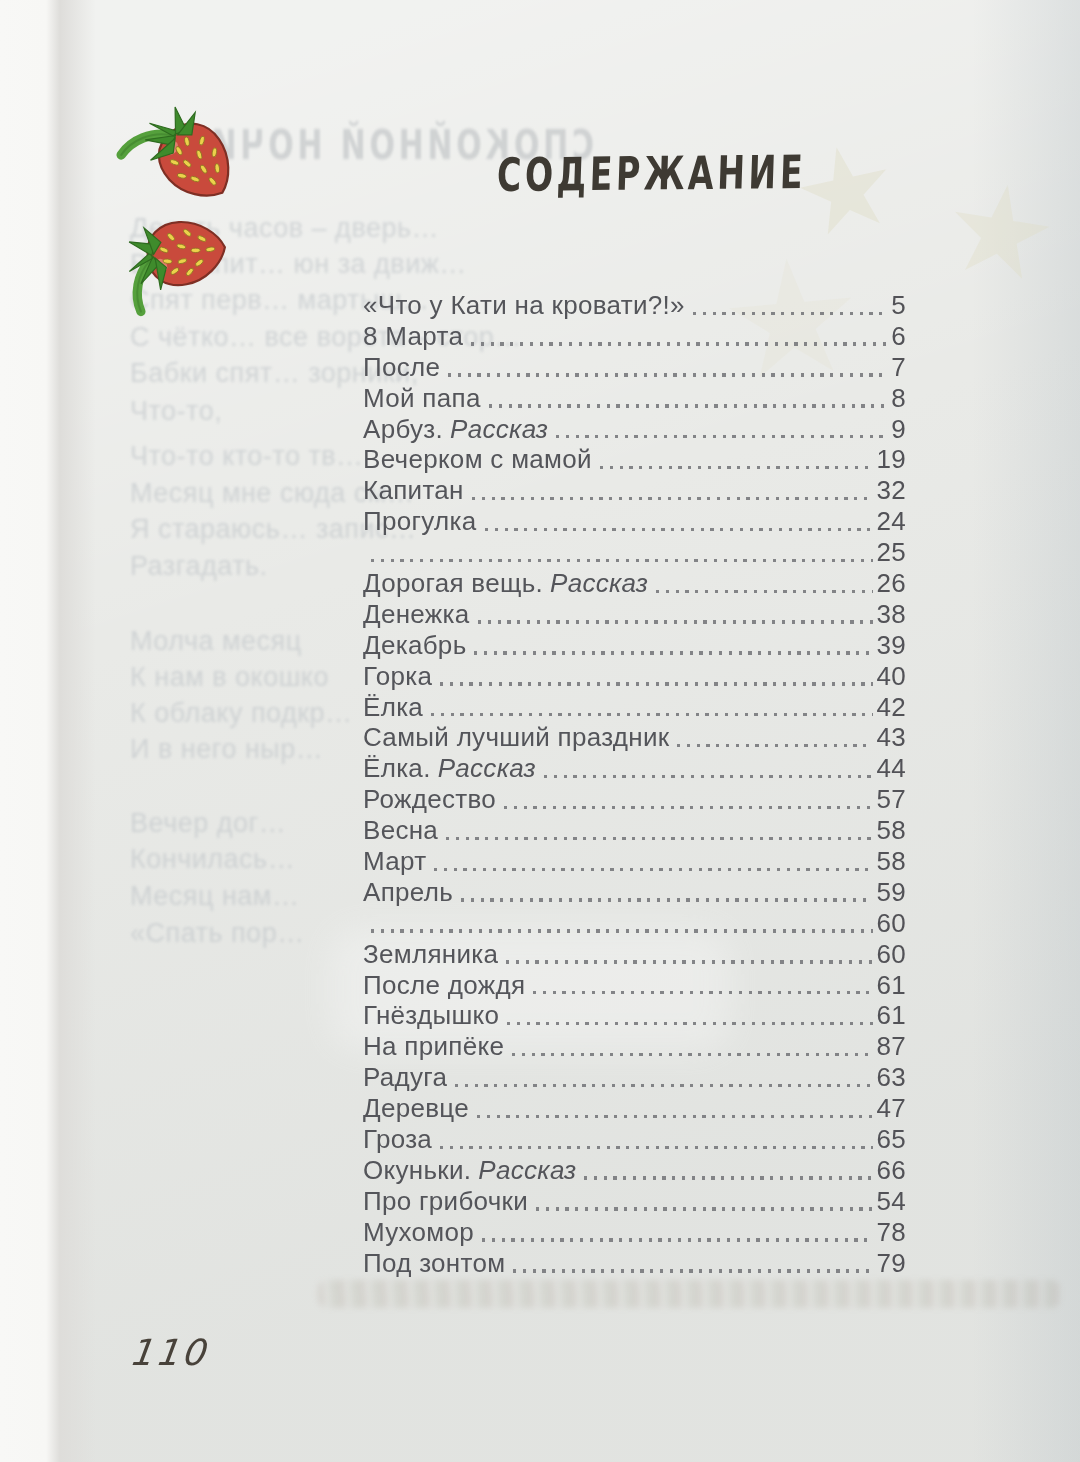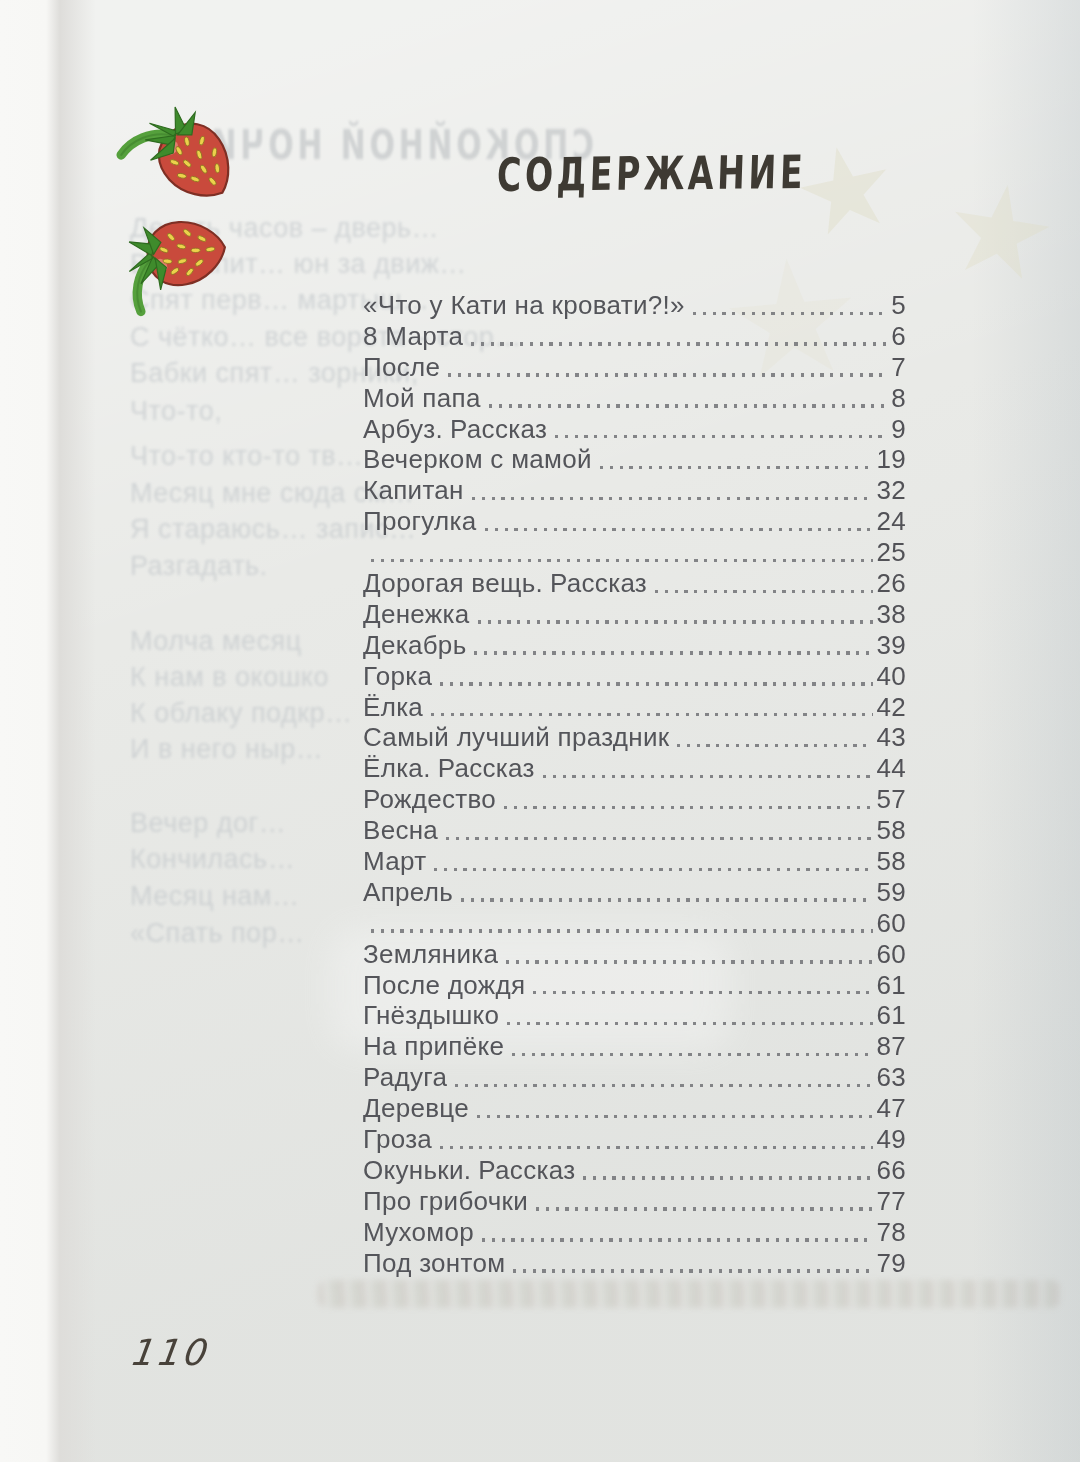--- a/index.html
+++ b/index.html
@@ -54,21 +54,21 @@
     transform:scale(.72,1) skewX(-3deg) rotate(-.4deg);transform-origin:left center;
   }
   
   .toc{
     position:absolute;left:363px;top:290px;width:543px;z-index:3;
   }
   .toc-row{
     display:flex;align-items:baseline;height:30.9px;
     font-size:26px;color:#54555a;letter-spacing:.3px;white-space:nowrap;
   }
-  .toc-sub{margin-left:7px;}
+  .toc-sub{font-style:italic;margin-left:7px;}
   .leader{
     flex:1 1 auto;height:3.4px;align-self:flex-end;
     margin:0 3px 6px 8px;min-width:14px;
     background:repeating-linear-gradient(90deg,#717276 0 3.2px,rgba(0,0,0,0) 3.2px 9.8px);
     opacity:.85;
   }
   .toc-num{color:#525257;}
   
   .folio{
     position:absolute;left:133px;top:1332px;z-index:3;
@@ -304,33 +304,33 @@
       <div class="toc-row">
     <span>Деревце</span>
 
     <div class="leader"></div>
     <span class="toc-num">47</span>
   </div>
       <div class="toc-row">
     <span>Гроза</span>
 
     <div class="leader"></div>
-    <span class="toc-num">49</span>
+    <span class="toc-num">65</span>
   </div>
       <div class="toc-row">
     <span>Окуньки.</span>
     <span class="toc-sub">Рассказ</span>
     <div class="leader"></div>
     <span class="toc-num">66</span>
   </div>
       <div class="toc-row">
     <span>Про грибочки</span>
 
     <div class="leader"></div>
-    <span class="toc-num">77</span>
+    <span class="toc-num">54</span>
   </div>
       <div class="toc-row">
     <span>Мухомор</span>
 
     <div class="leader"></div>
     <span class="toc-num">78</span>
   </div>
       <div class="toc-row">
     <span>Под зонтом</span>
 

